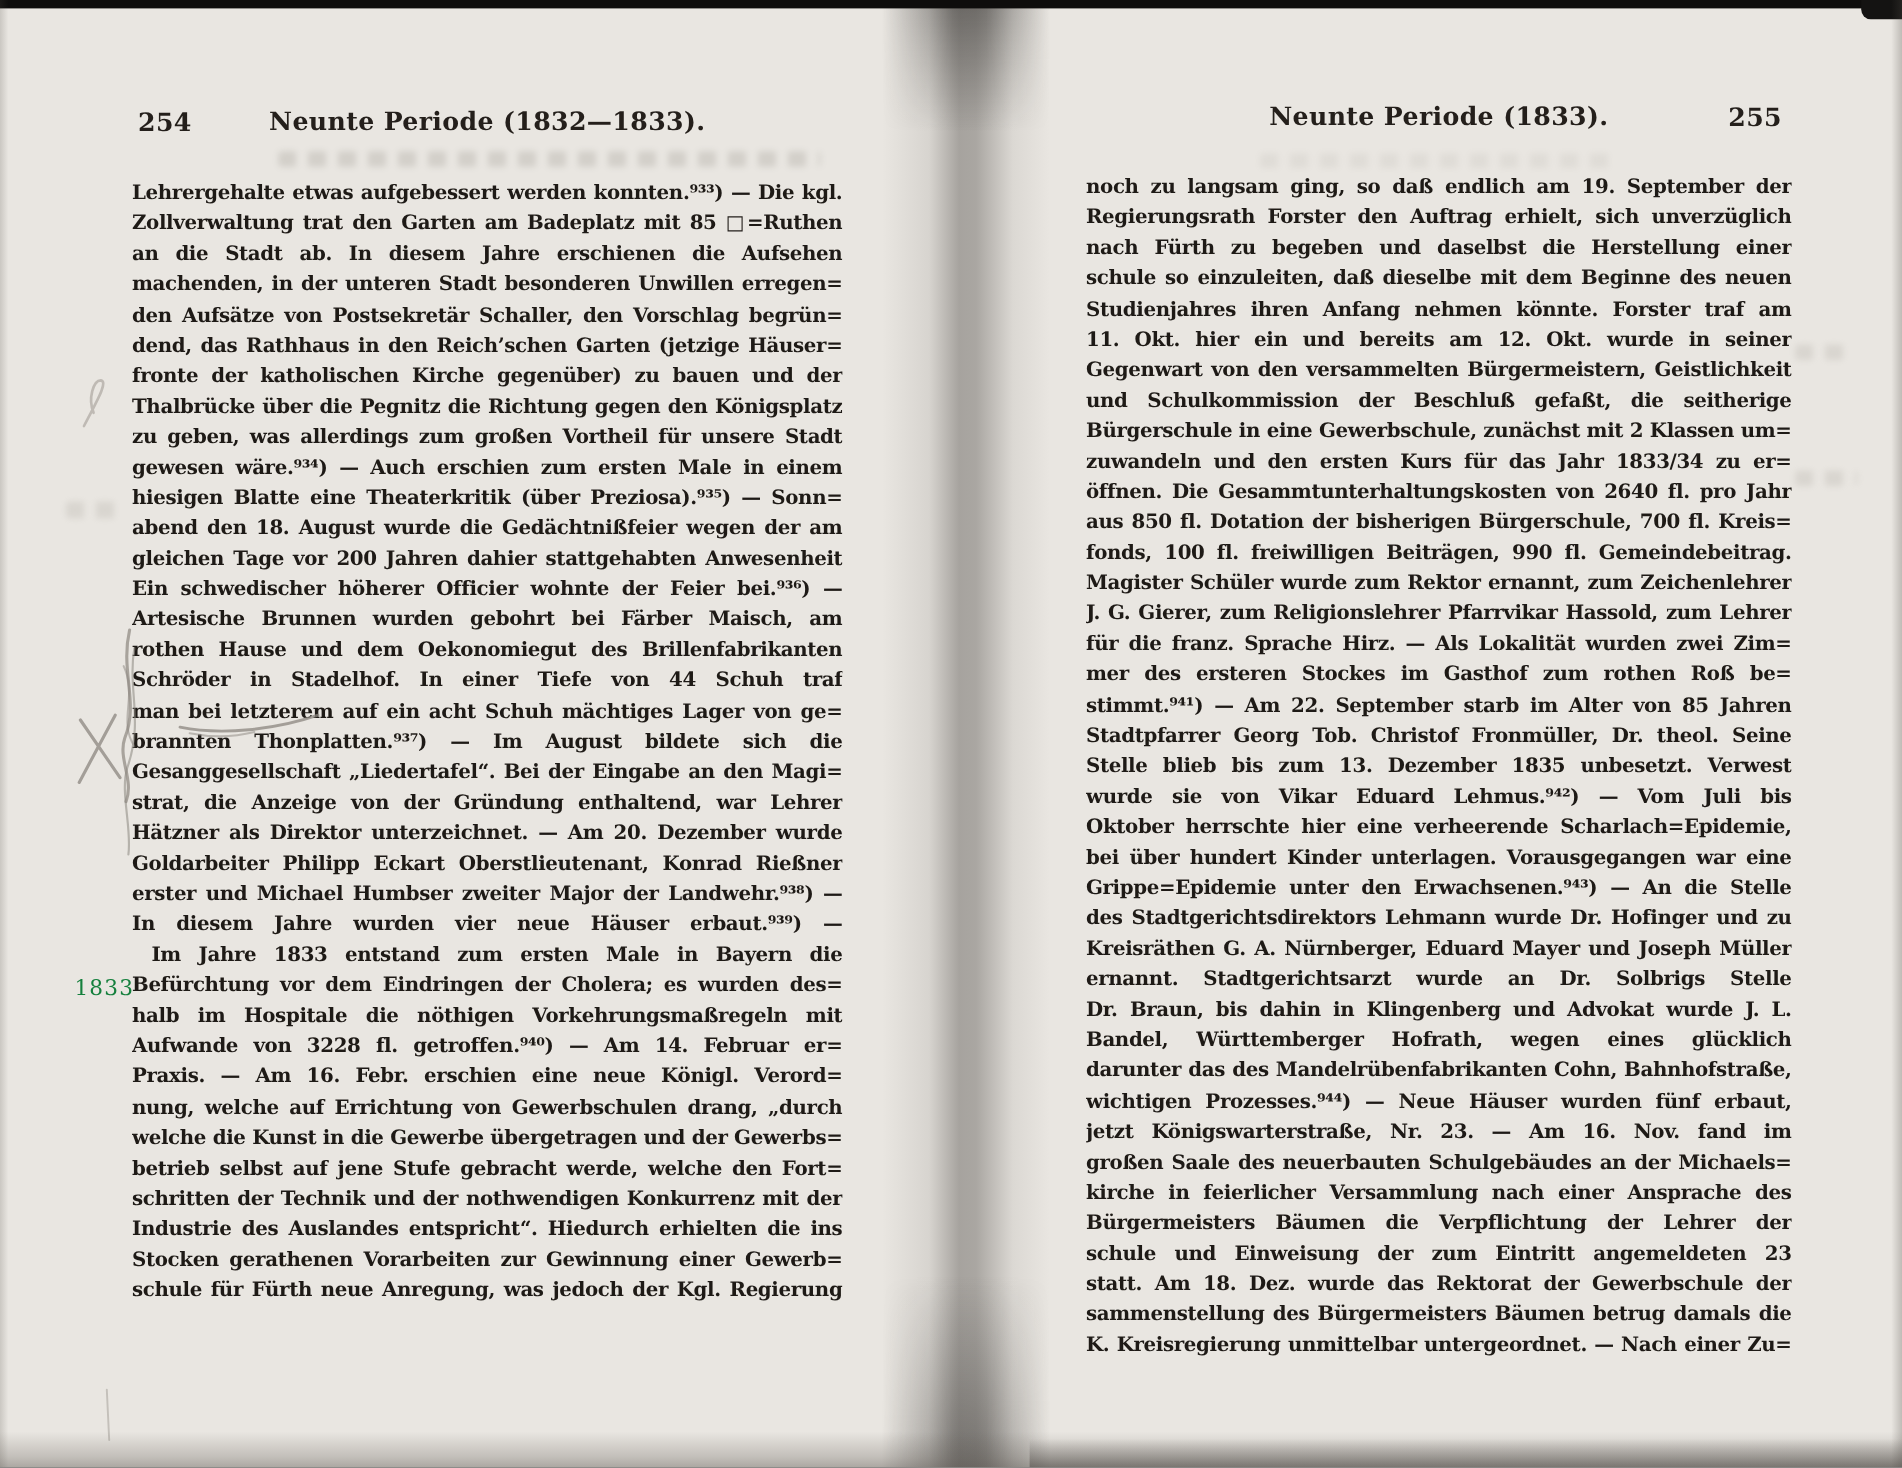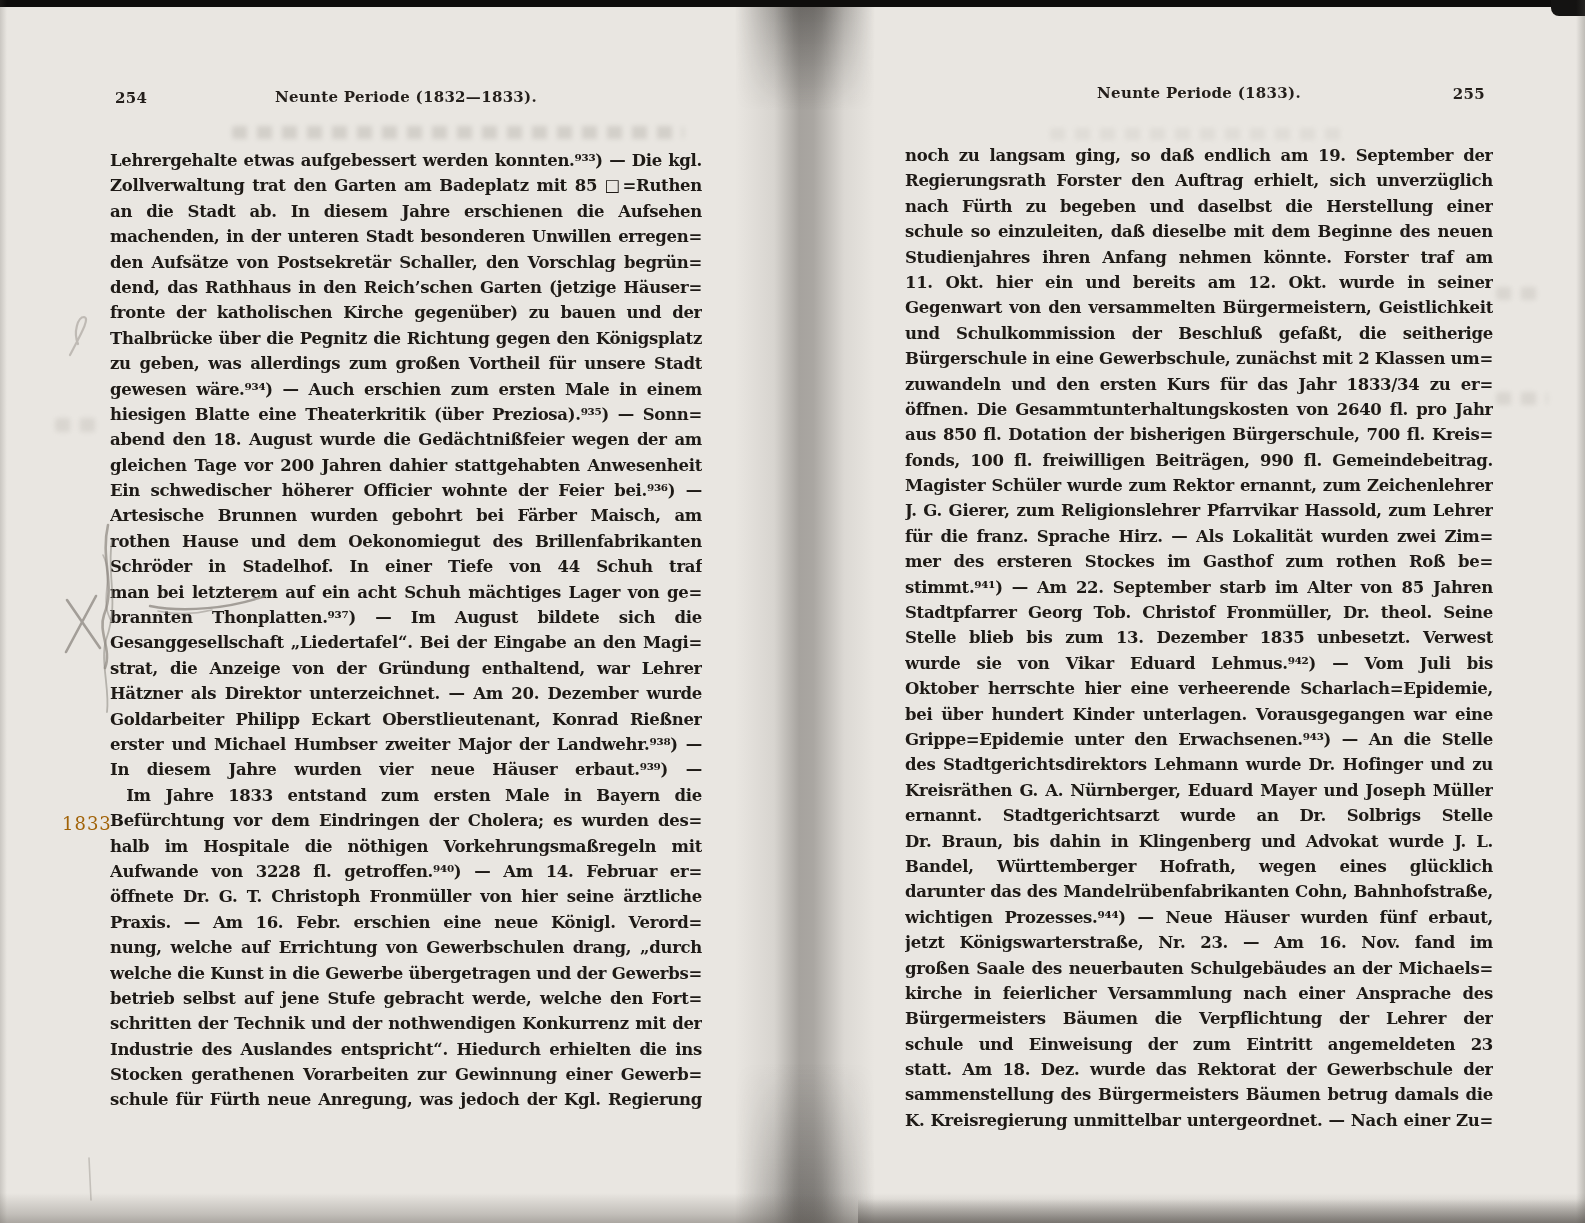--- a/index.html
+++ b/index.html
@@ -33,33 +33,33 @@
   }
   
   .ghost {
     position:absolute; border-radius:3px; filter:blur(2.5px); opacity:.42;
     background:repeating-linear-gradient(90deg, rgba(128,122,113,.5) 0 15px, rgba(128,122,113,0) 15px 25px);
   }
   
   .page { position:absolute; }
   .page-left  { left:110px; top:88px;  width:592px; }
   .page-right { left:905px; top:84px;  width:588px; }
-  .runhead { position:relative; height:26px; font-size:15px; font-weight:700; letter-spacing:.3px; }
+  .runhead { position:relative; height:26px; font-size:21px; font-weight:700; letter-spacing:.3px; }
   .runtitle { text-align:center; }
   .pageno-left  { position:absolute; left:5px;  top:1px; font-weight:700; }
   .pageno-right { position:absolute; right:8px; top:1px; font-weight:700; }
   .bodycol-left  { margin-top:34px; }
   .bodycol-right { margin-top:33px; }
   .tl {
     height:25.4px; line-height:25.4px; font-size:16.5px; font-weight:700;
     letter-spacing:-0.3px; text-align:justify; text-align-last:justify; text-justify:inter-word;
     overflow:hidden; color:#1e1a16;
   }
   .margin-year { position:absolute; left:-48px; top:725px; font-size:18px; font-weight:400;
-                 letter-spacing:1px; color:#a16207; }
+                 letter-spacing:1px; color:#15803d; }
   .pencil-overlay { position:absolute; inset:0; pointer-events:none; }
 </style>
 </head>
 <body>
 
 <div class="scan">
 
   <div class="gutter"></div>
   <div class="edge-top"></div>
   <div class="edge-top-right"></div>
@@ -102,21 +102,20 @@
         <div class="tl">Gesanggesellschaft „Liedertafel“. Bei der Eingabe an den Magi=</div>
         <div class="tl">strat, die Anzeige von der Gründung enthaltend, war Lehrer</div>
         <div class="tl">Hätzner als Direktor unterzeichnet. — Am 20. Dezember wurde</div>
         <div class="tl">Goldarbeiter Philipp Eckart Oberstlieutenant, Konrad Rießner</div>
         <div class="tl">erster und Michael Humbser zweiter Major der Landwehr.⁹³⁸) —</div>
         <div class="tl">In diesem Jahre wurden vier neue Häuser erbaut.⁹³⁹) —</div>
         <div class="tl"> Im Jahre 1833 entstand zum ersten Male in Bayern die</div>
         <div class="tl">Befürchtung vor dem Eindringen der Cholera; es wurden des=</div>
         <div class="tl">halb im Hospitale die nöthigen Vorkehrungsmaßregeln mit einem</div>
         <div class="tl">Aufwande von 3228 fl. getroffen.⁹⁴⁰) — Am 14. Februar er=</div>
-        <div class="tl">öffnete Dr. G. T. Christoph Fronmüller von hier seine ärztliche</div>
         <div class="tl">Praxis. — Am 16. Febr. erschien eine neue Königl. Verord=</div>
         <div class="tl">nung, welche auf Errichtung von Gewerbschulen drang, „durch</div>
         <div class="tl">welche die Kunst in die Gewerbe übergetragen und der Gewerbs=</div>
         <div class="tl">betrieb selbst auf jene Stufe gebracht werde, welche den Fort=</div>
         <div class="tl">schritten der Technik und der nothwendigen Konkurrenz mit der</div>
         <div class="tl">Industrie des Auslandes entspricht“. Hiedurch erhielten die ins</div>
         <div class="tl">Stocken gerathenen Vorarbeiten zur Gewinnung einer Gewerb=</div>
         <div class="tl">schule für Fürth neue Anregung, was jedoch der Kgl. Regierung</div>
       </div>
     <div class="margin-year">1833</div>

